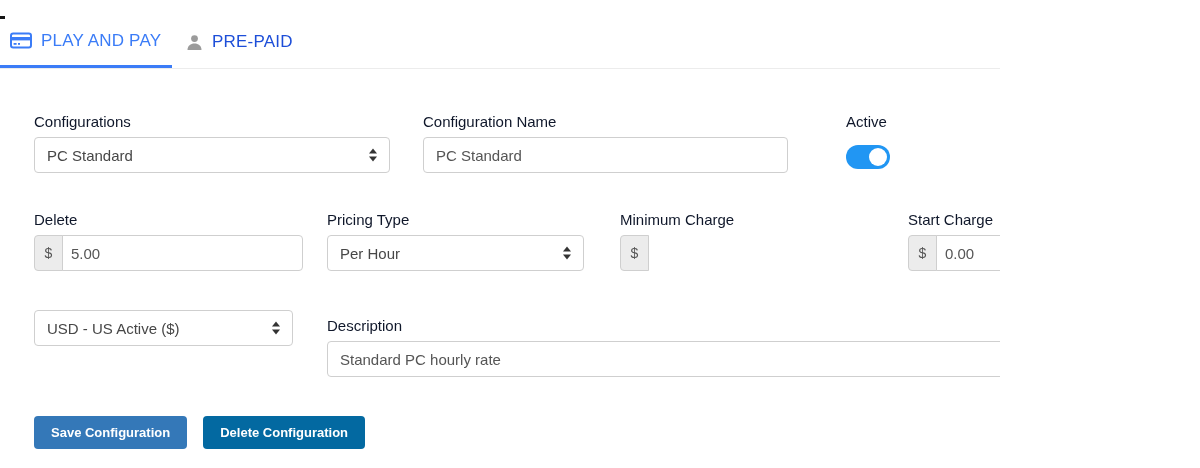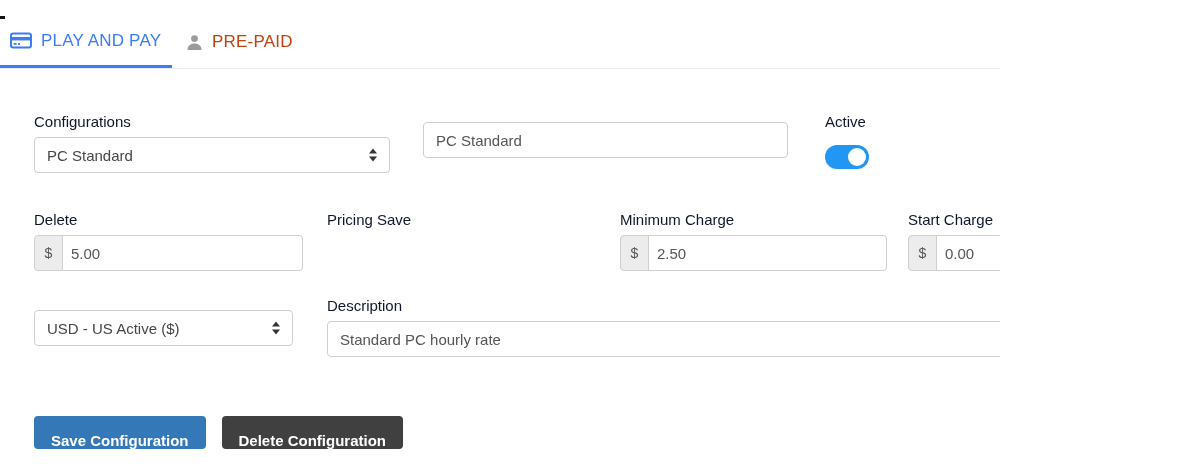--- a/index.html
+++ b/index.html
@@ -8,21 +8,21 @@
   .screen { position: relative; width: 1000px; height: 468px; background: #fff; overflow: hidden; margin-top: 16px; }
 
   .artifact { position: absolute; left: 0; top: 0; width: 5px; height: 3px; background: #151515; }
 
   
   .tabbar { position: absolute; left: 0; top: 0; width: 1200px; height: 53px;
             border-bottom: 1px solid #ececec; display: flex; align-items: stretch; }
   .tab { display: flex; align-items: center; gap: 9px; font-size: 17px; cursor: pointer; }
   .tab-active { color: #3b7cf7; padding: 0 12px 0 10px; width: 172px;
                 border-bottom: 3px solid #3b7cf7; }
-  .tab-inactive { color: #c2410c; padding: 0 16px 0 14px; }
+  .tab-inactive { color: #1d4ed8; padding: 0 16px 0 14px; }
   .tab-label { white-space: nowrap; letter-spacing: 0.2px; }
 
   
   .group { position: absolute; }
   .flabel { display: block; font-size: 15px; color: #0f172a; line-height: 15px; }
   .field-gap { margin-top: 8px; }
 
   .textinput { display: block; height: 36px; border: 1px solid #cfcfcf; border-radius: 4px;
                background: #fff; font-family: "Liberation Sans", sans-serif;
                font-size: 15px; color: #555; padding: 0 12px; width: 100%; outline: none; }
@@ -43,25 +43,25 @@
             font-size: 14px; color: #555; flex: 0 0 auto; }
   .igroup .textinput { flex: 1 1 auto; margin-left: -1px; border-radius: 0 4px 4px 0; padding-left: 8px; }
 
   .toggle { position: relative; width: 44px; height: 24px; border-radius: 12px;
             background: #2196f3; margin-top: 16px; cursor: pointer; }
   .toggle .knob { position: absolute; top: 3px; right: 3px; width: 18px; height: 18px;
                   border-radius: 50%; background: #fff; }
 
   
   .btnrow { position: absolute; left: 34px; top: 400px; display: flex; gap: 16px; }
-  .btn { height: 33px; padding: 8px 17px; border: none; border-radius: 4px; color: #fff;
-         font-family: "Liberation Sans", sans-serif; font-size: 15px; font-weight: 700;
+  .btn { height: 33px; padding: 0 17px; border: none; border-radius: 4px; color: #fff;
+         font-family: "Liberation Sans", sans-serif; font-size: 13px; font-weight: 700;
          cursor: pointer; line-height: 33px; }
   .btn-save { background: #3478b8; }
-  .btn-delete { background: #404040; }
+  .btn-delete { background: #0369a1; }
 
   .icon-svg { display: block; }
 </style>
 </head>
 <body>
 
 <div class="screen">
 
   <div class="artifact"></div>
 
@@ -93,47 +93,54 @@
     <div class="select field-gap">
       <span>PC Standard</span>
       <span class="caret">
           <span class="up"></span>
           <span class="down"></span>
         </span>
     </div>
   </div>
 
   <div class="group" style="left:423px; top:98px; width:365px;">
+    <label class="flabel">Configuration Name</label>
     <input class="textinput field-gap" value="PC Standard" style="">
   </div>
 
-  <div class="group" style="left:825px; top:98px;">
+  <div class="group" style="left:846px; top:98px;">
     <label class="flabel">Active</label>
     <div class="toggle">
       <span class="knob"></span>
     </div>
   </div>
 
   <div class="group" style="left:34px; top:196px; width:269px;">
     <label class="flabel">Delete</label>
     <div class="igroup field-gap">
       <span class="iaddon">$</span>
       <input class="textinput" value="5.00" style="">
     </div>
   </div>
 
   <div class="group" style="left:327px; top:196px; width:257px;">
-    <label class="flabel">Pricing Save</label>
+    <label class="flabel">Pricing Type</label>
+    <div class="select field-gap">
+      <span>Per Hour</span>
+      <span class="caret">
+          <span class="up"></span>
+          <span class="down"></span>
+        </span>
+    </div>
   </div>
 
   <div class="group" style="left:620px; top:196px; width:267px;">
     <label class="flabel">Minimum Charge</label>
     <div class="igroup field-gap">
       <span class="iaddon">$</span>
-      <input class="textinput" value="2.50" style="">
     </div>
   </div>
 
   <div class="group" style="left:908px; top:196px; width:270px;">
     <label class="flabel">Start Charge</label>
     <div class="igroup field-gap">
       <span class="iaddon">$</span>
       <input class="textinput" value="0.00" style="">
     </div>
   </div>
@@ -141,21 +148,21 @@
   <div class="group" style="left:34px; top:286px; width:259px;">
     <div class="select field-gap">
       <span>USD - US Active ($)</span>
       <span class="caret">
           <span class="up"></span>
           <span class="down"></span>
         </span>
     </div>
   </div>
 
-  <div class="group" style="left:327px; top:282px; width:851px;">
+  <div class="group" style="left:327px; top:302px; width:851px;">
     <label class="flabel">Description</label>
     <input class="textinput field-gap" value="Standard PC hourly rate" style="">
   </div>
 
   <div class="btnrow">
     <button class="btn btn-save">Save Configuration</button>
     <button class="btn btn-delete">Delete Configuration</button>
   </div>
 
 </div>

